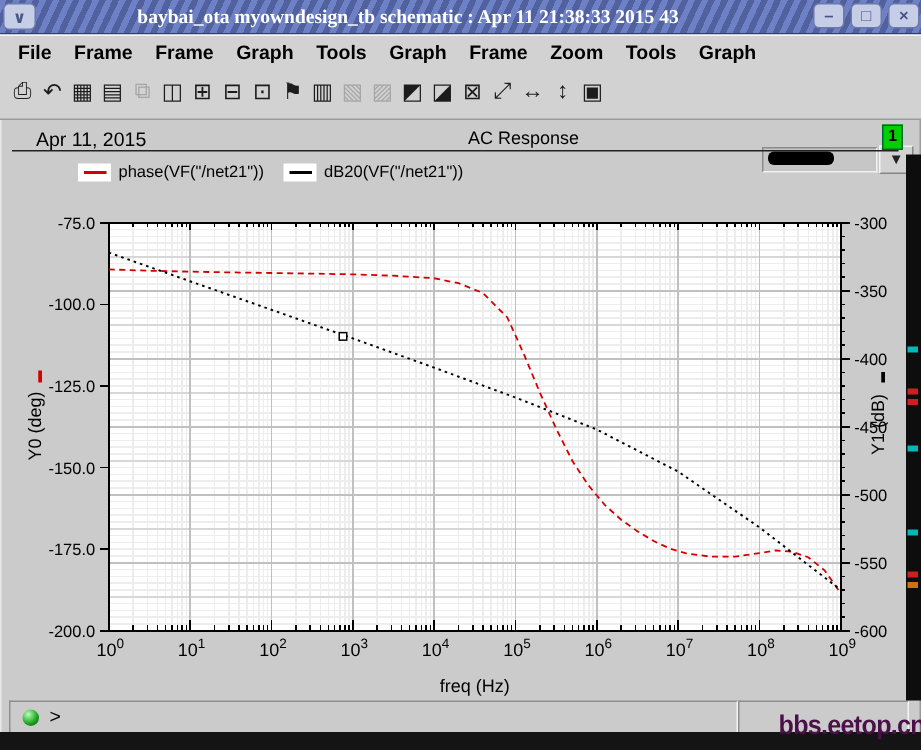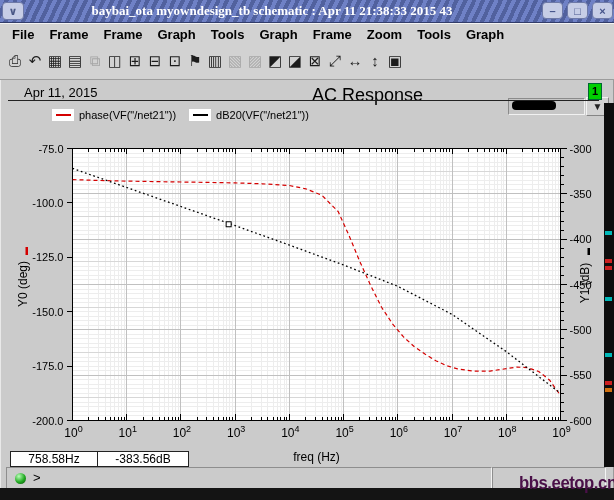--- a/index.html
+++ b/index.html
@@ -29,21 +29,21 @@
   .tool-btn{width:18px;height:23px;font-size:15px;color:#1c1c1c;display:flex;align-items:center;justify-content:center;}
   .tool-btn.disabled{color:#a6a6a6;}
   .combo-field{position:absolute;left:508px;top:54px;width:75px;height:15px;background:#c6c6c6;
     border-top:1px solid #8b8b8b;border-left:1px solid #8b8b8b;border-bottom:1px solid #f1f1f1;border-right:1px solid #f1f1f1;}
   .swatch{position:absolute;left:3px;top:2px;width:44px;height:9px;background:#000;border-radius:4px;}
   .combo-arrow{position:absolute;left:586px;top:53px;width:21px;height:17px;background:#d2d2d2;
     border-top:1px solid #f3f3f3;border-left:1px solid #f3f3f3;border-bottom:1px solid #858585;border-right:1px solid #858585;
     color:#222;font-size:10px;display:flex;align-items:center;justify-content:center;}
   
   .header-date{position:absolute;left:24px;top:85px;font-size:13px;color:#000;}
-  .header-title{position:absolute;left:312px;top:85px;font-size:18px;color:#000;}
+  .header-title{position:absolute;left:312px;top:85px;font-size:12px;color:#000;}
   .badge{position:absolute;left:588px;top:83px;width:12px;height:15px;background:#00cf00;border:1px solid #063;
     color:#000;font-size:11px;font-weight:bold;text-align:center;line-height:15px;}
   .header-rule{position:absolute;left:8px;top:100px;width:591px;height:1px;background:#222;}
   
   .legend{position:absolute;left:52px;top:109px;display:flex;gap:13px;align-items:center;z-index:3;}
   .legend-entry{display:flex;gap:5px;align-items:center;}
   .legend-chip{width:22px;height:12px;background:#fff;display:flex;align-items:center;justify-content:center;}
   .legend-dash{width:15px;height:2px;}
   .legend-label{font-size:11px;color:#000;}
   
@@ -586,22 +586,20 @@
   <div class="right-strip" id="right-strip" style="background: rgb(13, 13, 13);">
       <div class="strip-mark" style="top: 128px; background: rgb(0, 184, 184);"></div>
       <div class="strip-mark" style="top: 156px; background: rgb(204, 32, 32);"></div>
       <div class="strip-mark" style="top: 163px; background: rgb(204, 32, 32);"></div>
       <div class="strip-mark" style="top: 194px; background: rgb(0, 184, 184);"></div>
       <div class="strip-mark" style="top: 250px; background: rgb(0, 184, 184);"></div>
       <div class="strip-mark" style="top: 278px; background: rgb(204, 32, 32);"></div>
       <div class="strip-mark" style="top: 285px; background: rgb(208, 112, 16);"></div>
     </div>
 
-  <div class="readout" id="readout-x">758.58Hz</div>
-  <div class="readout" id="readout-y">-383.56dB</div>
 
   <div class="status-left">
     <div class="led" id="led" style="background: radial-gradient(circle at 35% 30%, rgb(184, 255, 184), rgb(34, 170, 34) 55%, rgb(8, 74, 8));"></div>
     <div class="prompt">&gt;</div>
   </div>
   <div class="status-right"></div>
   <div class="bottombar"></div>
 
   <div class="watermark" id="watermark" style="color: rgb(74, 16, 72);">bbs.eetop.cn</div>
 

